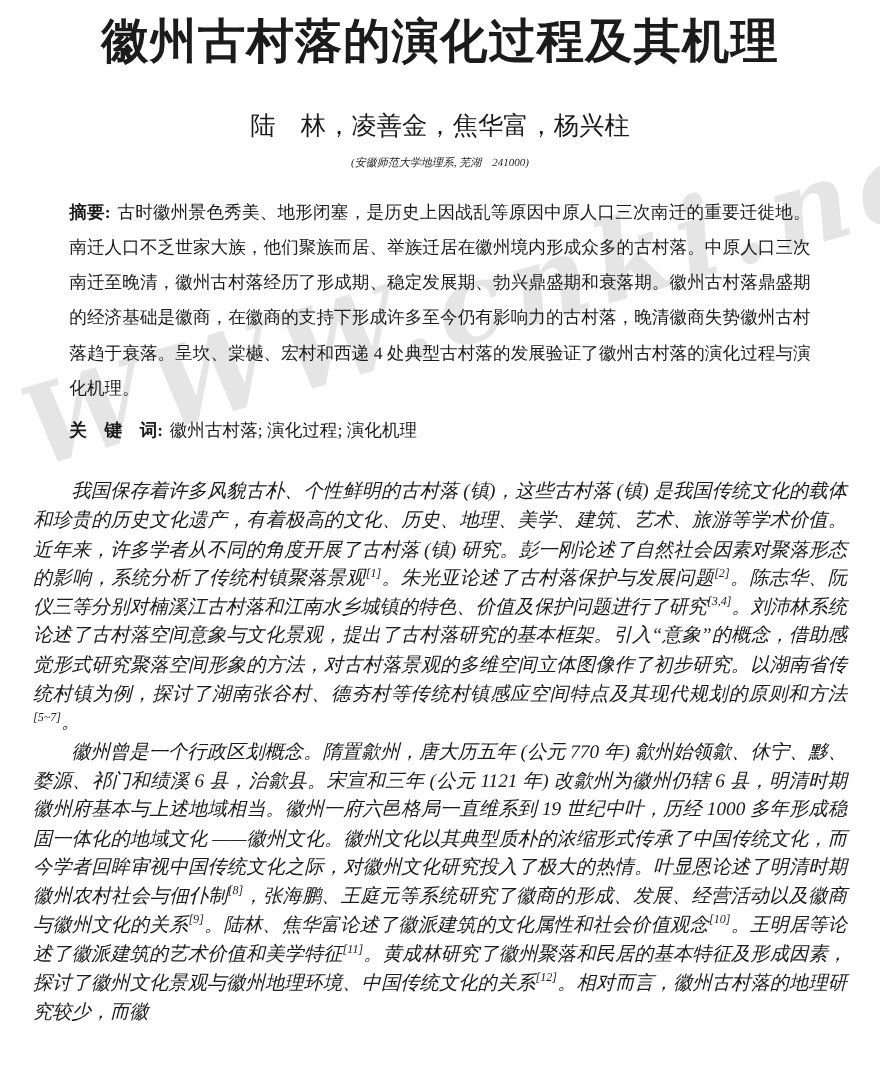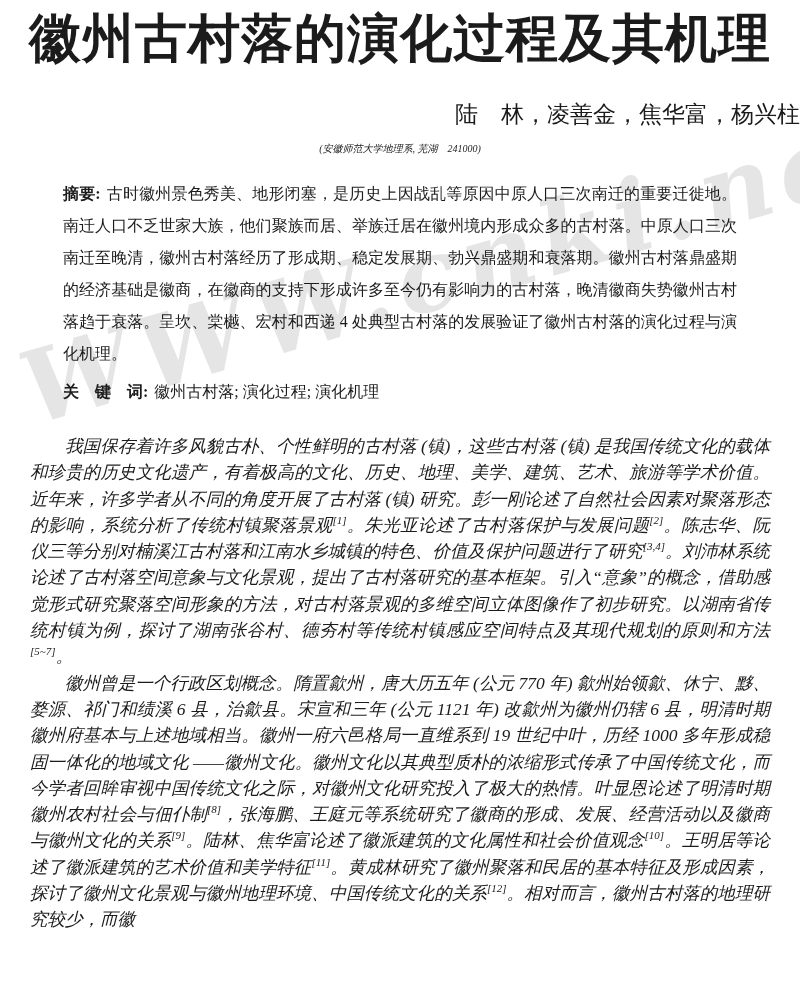--- a/index.html
+++ b/index.html
@@ -34,28 +34,28 @@
     color: rgba(198, 198, 198, 0.45);
     transform: rotate(-16deg);
     transform-origin: 0 100%;
     pointer-events: none;
     font-family: "DejaVu Serif", serif;
   }
   .title {
     margin: 0;
     padding-top: 16px;
     text-align: center;
-    font-size: 52px;
+    font-size: 43px;
     font-weight: bold;
     letter-spacing: 1px;
     line-height: 46px;
   }
   .authors {
     margin-top: 38px;
-    text-align: right;
+    text-align: center;
     font-size: 23px;
     line-height: 30px;
   }
   .affiliation {
     margin-top: 9px;
     text-align: center;
     font-size: 10px;
     line-height: 20px;
     font-style: italic;
   }

